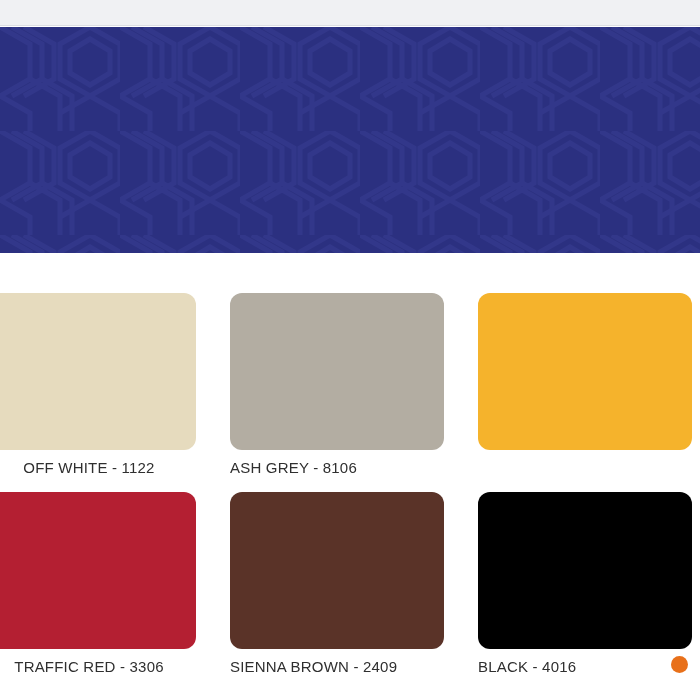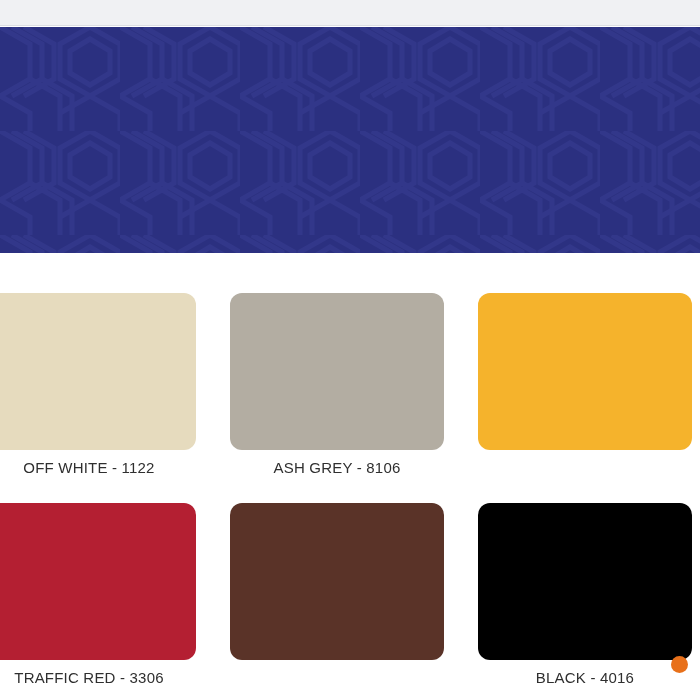--- a/index.html
+++ b/index.html
@@ -58,21 +58,21 @@
     background: #ffffff;
   }
 
   .swatch-row {
     position: absolute;
     left: 0;
     width: 580px;
     height: 198px;
   }
   .row-1 { top: 40px; }
-  .row-2 { top: 250px; }
+  .row-2 { top: 239px; }
 
   .swatch-cell {
     position: absolute;
     top: 0;
     width: 214px;
     height: 198px;
   }
   
   .col-1 { left: -18px; }
   .col-2 { left: 230px; }
@@ -80,21 +80,20 @@
 
   .swatch-chip {
     width: 214px;
     height: 157px;
     border-radius: 12px;
     box-sizing: border-box;
   }
 
   .swatch-label {
     margin-top: 9px;
-    text-align: center;
     font-family: "Liberation Sans", sans-serif;
     font-size: 15px;
     letter-spacing: 0.2px;
     color: #2f2f2f;
     white-space: nowrap;
   }
   .col-1 .swatch-label { text-align: center; }
 
   
   .cursor-dot {
@@ -156,20 +155,21 @@
 
     <div class="swatch-row row-2">
 
       <div class="swatch-cell col-1">
         <div class="swatch-chip" style="background:#b41f32;"></div>
         <div class="swatch-label">TRAFFIC RED - 3306</div>
       </div>
 
       <div class="swatch-cell col-2">
         <div class="swatch-chip" style="background:#5a3328;"></div>
+        <div class="swatch-label">SIENNA BROWN - 2409</div>
       </div>
 
       <div class="swatch-cell col-3">
         <div class="swatch-chip" style="background:#000000;"></div>
         <div class="swatch-label">BLACK - 4016</div>
       </div>
 
     </div>
 
   </div>

